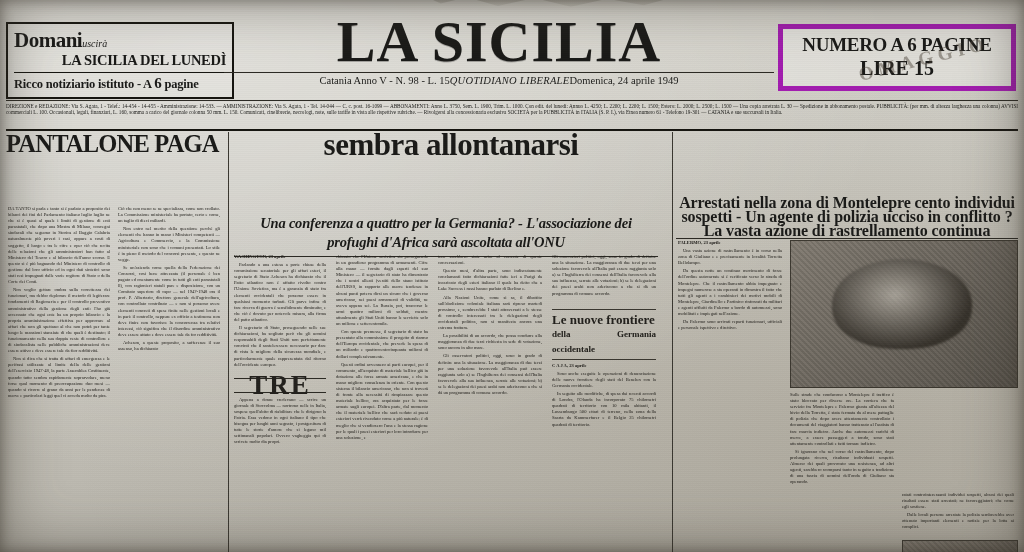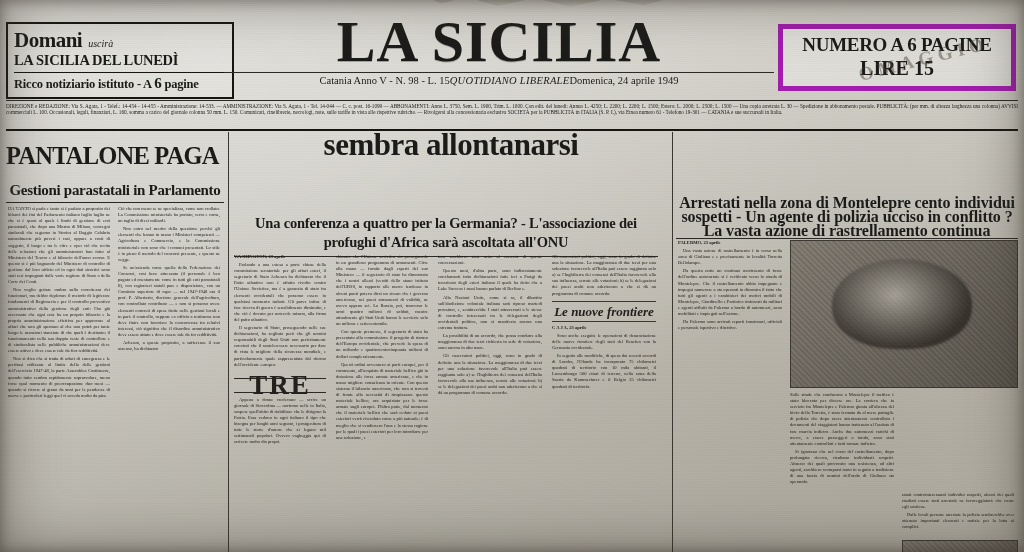--- a/index.html
+++ b/index.html
@@ -46,38 +46,38 @@
   }
   .mh-left {
     position: absolute;
     left: 6px; top: 22px;
     width: 212px;
     border: 2px solid #15140f;
     padding: 4px 6px 5px 6px;
     background: rgba(255,255,255,0.12);
   }
   .mh-left .l1 {
-    display:flex; align-items:baseline; gap:6px;
+    display:flex; align-items:baseline; 
     font-family: "Liberation Serif", serif;
   }
   .mh-left .domani {
     font-weight: bold;
     font-size: 21px;
     letter-spacing: -0.5px;
   }
   .mh-left .uscira {
     font-style: italic;
     font-size: 10px;
   }
   .mh-left .l2 {
     font-weight: bold;
     font-size: 14.5px;
     letter-spacing: -0.3px;
     margin-top: -1px;
-    text-align: left;
+    text-align: right;
   }
   .mh-left .rule {
     border-top: 1.5px solid #15140f;
     margin: 3px 0 2px 0;
   }
   .mh-left .l3 {
     font-weight: bold;
     font-size: 12.5px;
     letter-spacing: -0.2px;
   }
@@ -162,21 +162,20 @@
     height: 56px;
   }
   .hb-col1 {
     position:absolute; left:0; top:0; width:218px;
   }
   .hb-col1 .h {
     font-weight: bold;
     font-size: 24.5px;
     letter-spacing: -0.8px;
     white-space: nowrap;
-    margin-top: 12px;
   }
   .vrule {
     position:absolute;
     top: 2px;
     bottom: -370px;
     width: 0;
     border-left: 1.2px solid #3a3730;
   }
   .hb-col2 {
     position:absolute; left:228px; width:434px; top:-2px;
@@ -211,20 +210,21 @@
     text-align:center;
     font-weight:bold;
     font-size: 15px;
     letter-spacing: -0.3px;
     border-bottom: 1px solid #2a2822;
     padding-bottom: 3px;
   }
   .deck-center {
     position:absolute; left:234px; top:214px; width:424px;
     text-align:center;
+    font-style: italic;
     font-weight: bold;
     font-size: 14.5px;
     line-height: 19px;
     letter-spacing: -0.2px;
     border-bottom: 1px solid #2a2822;
     padding-bottom: 4px;
   }
   .deck-right {
     position:absolute; left:676px; top:196px; width:342px;
     text-align:center;
@@ -247,26 +247,24 @@
   }
   .col p { margin: 0 0 2px 0; text-indent: 5px; }
   .col .lead { text-indent: 0; }
   .col .lead::first-line { }
   .dateline { font-weight: bold; }
 
   .sub-head {
     font-weight: bold;
     font-size: 10px;
     line-height: 12px;
-    text-align:center;
-    margin: 4px 0 3px 0;
+    margin: 12px 0 3px 0;
     border-top: 1px solid #3a3730;
     border-bottom: 1px solid #3a3730;
     padding: 2px 0;
-    font-style: italic;
   }
   .sub-head.big {
     font-size: 13px;
     line-height: 15px;
   }
   .tre {
     font-weight: bold;
     font-size: 27px;
     letter-spacing: 2px;
     text-align: center;
@@ -346,21 +344,20 @@
     <div class="hb-col1">
       <div class="h">PANTALONE PAGA</div>
     </div>
     <div class="vrule" style="left:222px;"></div>
     <div class="hb-col2">
       <div class="h2">sembra allontanarsi</div>
     </div>
     <div class="vrule" style="left:666px;"></div>
   </div>
 
-  <div class="deck-left">Gestioni parastatali in Parlamento</div>
   <div class="deck-center">Una conferenza a quattro per la Germania? - L'associazione dei profughi d'Africa sarà ascoltata all'ONU</div>
   <div class="deck-right">Arrestati nella zona di Montelepre cento individui sospetti - Un agente di polizia ucciso in conflitto ? La vasta azione di rastrellamento continua</div>
 
   <div class="col" style="left:8px; top:206px; width:102px; height:336px;">
     <p class="lead">DA TANTO si parla e tanto si è parlato a proposito dei bilanci dei fini del Parlamento italiano luglio luglio ne che si è quasi al quale i limiti di gestione di enti parastatali, che dopo una Mostra di Milano, convegni sindacali che seguono in Storica al Baggio Calabria naturalmente più poveri i casi, oppure a costi di soggetto, il luogo e tra le cifre e oper ciò che recita delle relazioni che gli amministratori han fatto al Ministero del Tesoro e al bilancio dell'anno scorso. E questo si è più bagnando del Ministero di controllo di gestione dal loro ufficio ed in ogni dati sintetici sono stati resi impugnati dalle varie rogitore di Stato o della Corte dei Conti.</p>
     <p>Non voglio gettare ombra sulla correttezza dei funzionari, ma debbo deplorare il metodo di legiferare fondamenti di Ragioneria e per il controllo preventivo amministrativo della gestione degli enti: l'ho già accennato che ogni ente ha un proprio bilancio e la propria amministrazione effettiva per approvare al affari che non gli spettano al che non potrà per tante lungo le mansioni stanziate di che quali è destinato; il funzionamento nella sua doppia veste di controllore e di sindacalista nelle pubbliche amministrazioni deve essere attivo e deve essere tale da fior redditività.</p>
     <p>Non si dica che si tratta di affari di emergenza e le perifrasi utilizzate al limite della delle gestioni dell'esercizio 1947-48, la parte Assemblea Costituente, quando tutto sembra rapidamente soprarvolare, meno forse qual momento di preoccupazione duo mesi — quando si ricorre al grano da anni per le pendenze di nuove e particolari leggi quel ci acceda molto da pira.</p>
   </div>
   <div class="col" style="left:118px; top:206px; width:102px; height:336px;">
     <p class="lead">Ciò che non meno se ne specializza, come non crollato. La Commissione ministeriale ha portato, certo e come, un taglio di dieci miliardi.</p>
@@ -388,20 +385,21 @@
     <p>Questo mesi, d'altra parte, sono indiscutamente conclamanti fatto dichiarazioni fatte ieri a Parigi da incaricato degli esteri italiano il quale ha detto che a Lake Success i russi hanno parlato di Berlino e.</p>
     <p>Alla Nazioni Unite, come si sa, il dibattito sull'abolizione coloniale italiana sarà ripreso martedì prossimo, e, sembrerebbe I stati attraversati a le stesse di controllo interessati tra le delegazioni degli occidentali politica, non si manifesta ancora una estrema frattura.</p>
     <p>La possibilità di un accordo, che possa condurre alla maggioranza di due terzi richiesta in sede di votazione, sono ancora in alto mare.</p>
     <p>Gli osservatori politici, oggi, sono in grado di definire una la situazione. La maggioranza di due terzi per una soluzione favorevole all'Italia può essere raggiunta solo a) se l'Inghilterra dei consensi dell'Italia favorevole alla sua influenza, serrate alle votazioni; b) se le delegazioni dei paesi arabi non aderiscono a che si dà un programma di comune accordo.</p>
   </div>
 
   <div class="col" style="left:552px; top:254px; width:104px; height:288px;">
     <p class="lead">Gli osservatori politici, oggi, sono in grado di definire una la situazione. La maggioranza di due terzi per una soluzione favorevole all'Italia può essere raggiunta solo a) se l'Inghilterra dei consensi dell'Italia favorevole alla sua influenza, serrate alle votazioni; b) se le delegazioni dei paesi arabi non aderiscono a che si dà un programma di comune accordo.</p>
     <div class="sub-head big">
       <div>Le nuove frontiere</div>
+      <div style="font-size:9px;">della Germania occidentale</div>
     </div>
     <p class="lead"><span class="dateline">C A J A, 23 aprile</span></p>
     <p>Sono anche eseguite le operazioni di denunciazione delle nuove frontiere degli stati del Benelux con la Germania occidentale.</p>
     <p>In seguito alle modifiche, di spesa dai recenti accordi di Londra, l'Olanda ha incorporato 75 chilometri quadrati di territorio con 10 mila abitanti, il Lussemburgo 500 ettari di terreno, nella zona della Saarta da Kammerfurer e il Belgio 25 chilometri quadrati di territorio.</p>
   </div>
 
   <div class="col" style="left:678px; top:240px; width:104px; height:302px;">
     <p class="lead"><span class="dateline">PALERMO, 23 aprile</span></p>
     <p>Una vasta azione di rastrellamento è in corso nella zona di Giuliano e e precisamente in località Torretta Bellolampo.</p>
     <p>Da questa notte un continuo movimento di forze dell'ordine autocarrate si è verificato verso lo strada di Montelepre. Che il rastrellamento abbia impegnato e impegni numerose a sta operanti in dimostra il fatto che tutti gli agenti a i carabinieri dei motivi mobili di Montelepre, Giardinello e Partinico rinforzati da militari e agenti affluiti da Palermo a bordo di automezzi, sono mobilitati e impiegati nell'azione.</p>

